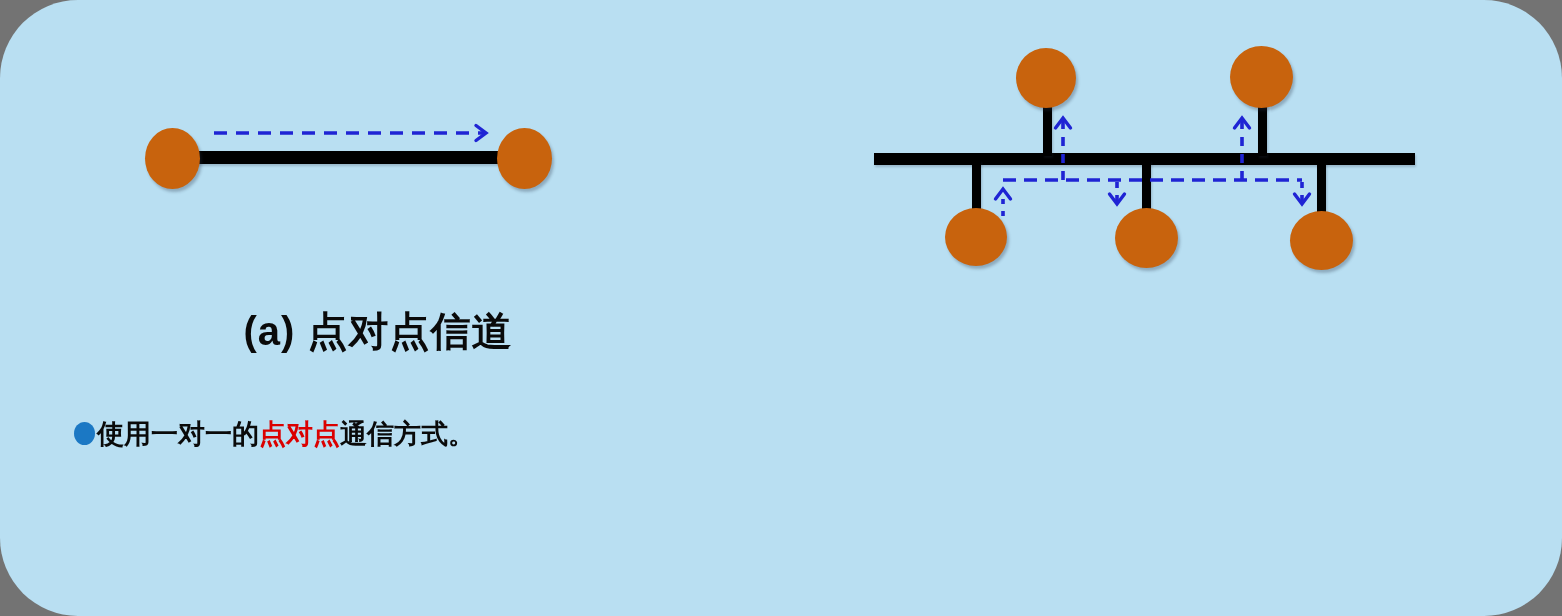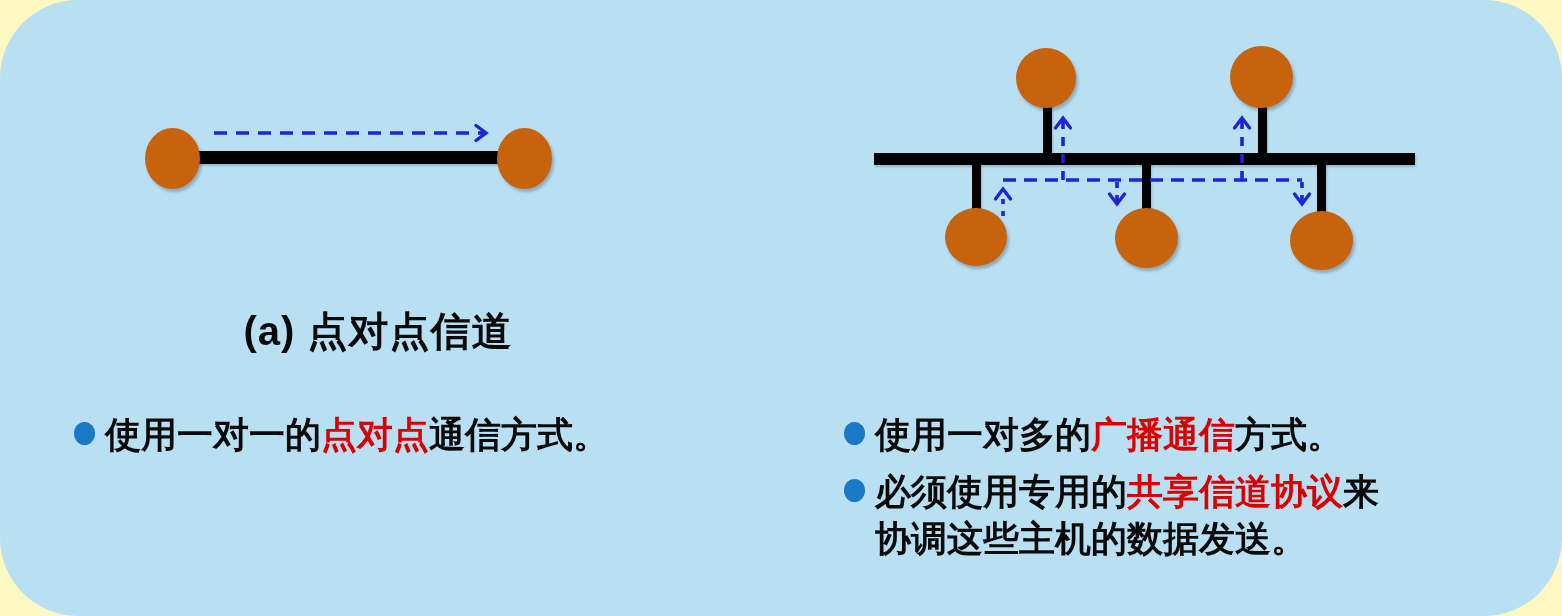--- a/index.html
+++ b/index.html
@@ -1,36 +1,36 @@
 <!DOCTYPE html>
 <html><head>
 <meta charset="utf-8">
 <style>
   html,body{margin:0;padding:0;background:#ffffff;}
   .canvas{
-    position:relative;width:1562px;height:616px;background:#fef9c3;overflow:hidden;
+    position:relative;width:1562px;height:616px;background:#737373;overflow:hidden;
     font-family:"Liberation Sans","DejaVu Sans",sans-serif;
   }
   .slide{
     position:absolute;inset:0;background:#B9DFF2;border-radius:78px;overflow:hidden;
   }
   .blk{position:absolute;background:#000000;box-shadow:1px 2px 2px rgba(40,50,70,0.22);}
   .node{
     position:absolute;background:#C8630D;border-radius:50%;
     box-shadow:2px 3px 3px rgba(40,50,70,0.30);
   }
   .overlay{position:absolute;left:0;top:0;width:1562px;height:616px;pointer-events:none;}
   .caption{
     position:absolute;width:500px;text-align:center;
     font-size:40px;font-weight:700;color:#0A0A0A;letter-spacing:1px;white-space:nowrap;
   }
   .bullet-row{position:absolute;display:flex;align-items:flex-start;}
   .dot{width:21px;height:23px;border-radius:50%;background:#1B78C4;margin-top:11px;flex:none;}
   .btxt{
-    margin-left:10px;font-size:36px;line-height:47px;font-weight:700;
+    margin-left:2px;font-size:27px;line-height:47px;font-weight:700;
     color:#0A0A0A;white-space:nowrap;
   }
   .hl{color:#DB0000;}
   .line2{display:block;}
   .line2:empty{display:none;}
 </style>
 </head>
 <body>
 
 <div class="canvas">
@@ -73,30 +73,16 @@
     <div class="caption" style="left:128px;top:304px;">(a) 点对点信道</div>
 
     <div class="bullet-row" style="left:74px;top:411px;">
       <span class="dot"></span>
       <div class="btxt">
         <span>使用一对一的</span><span class="hl">点对点</span><span>通信方式。</span>
         
       </div>
     </div>
 
-    <div class="bullet-row" style="left:844px;top:411px;">
-      <span class="dot"></span>
-      <div class="btxt">
-        <span>使用一对多的</span><span class="hl">广播通信</span><span>方式。</span>
-        
-      </div>
-    </div>
 
-    <div class="bullet-row" style="left:844px;top:468px;">
-      <span class="dot"></span>
-      <div class="btxt">
-        <span>必须使用专用的</span><span class="hl">共享信道协议</span><span>来</span>
-        <span class="line2">协调这些主机的数据发送。</span>
-      </div>
-    </div>
 
   </div>
 </div>
 
 </body></html>

